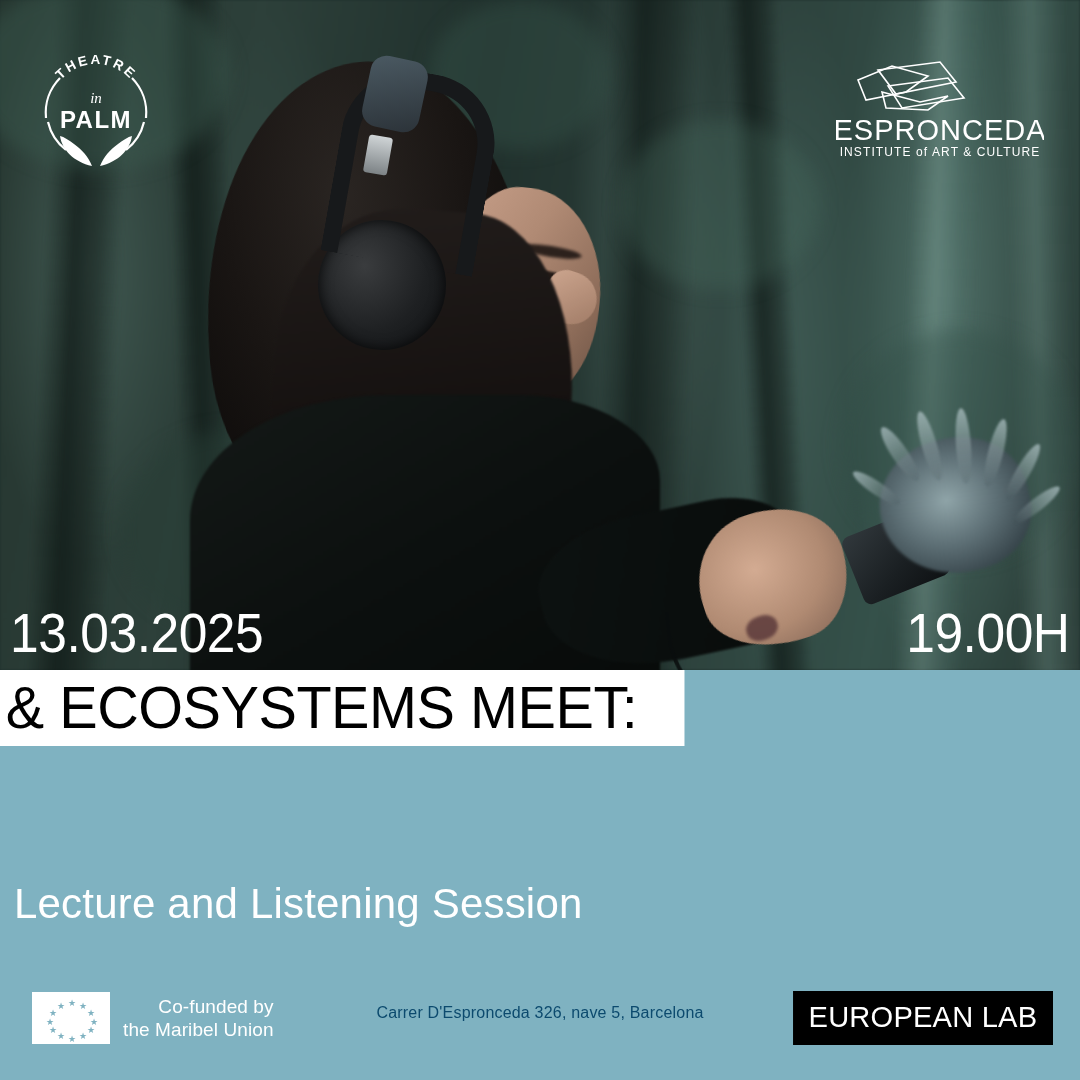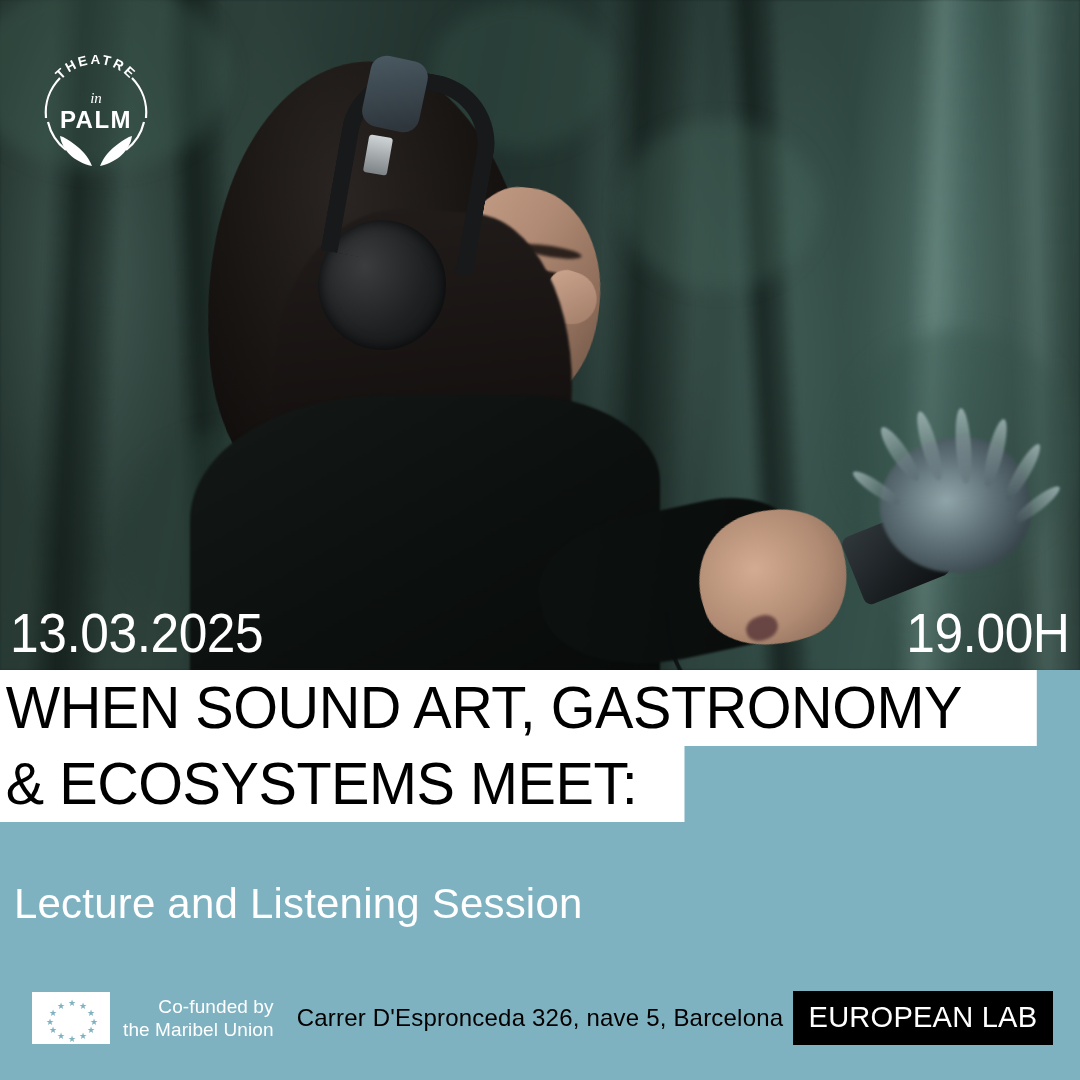--- a/index.html
+++ b/index.html
@@ -330,22 +330,22 @@
     font-size: 19px;
     line-height: 23px;
     letter-spacing: 0.1px;
     text-align: right;
   }
   .address {
     position: absolute;
     left: 0; top: 20px;
     width: 1080px;
     text-align: center;
-    color: #000000;
-    font-size: 24px;
+    color: #0c4a6e;
+    font-size: 16px;
     letter-spacing: 0.2px;
   }
   .eurolab {
     position: absolute;
     right: 27px; top: 7px;
     background: #000000;
     color: #ffffff;
     font-size: 30px;
     line-height: 38px;
     padding: 7px 16px 9px 16px;
@@ -419,31 +419,40 @@
         </text>
         <text x="60" y="59" text-anchor="middle" font-family="'Liberation Serif', serif" font-style="italic" font-size="15" fill="#ffffff">in</text>
         <text x="60" y="84" text-anchor="middle" font-family="'Liberation Sans', sans-serif" font-size="24" font-weight="700" letter-spacing="1.5" fill="#ffffff">PALM</text>
         <g fill="#ffffff">
           <path d="M 24 92 C 26 106, 38 118, 56 122 C 52 112, 46 106, 38 100 C 33 96, 28 93, 24 92 Z"></path>
           <path d="M 96 92 C 94 106, 82 118, 64 122 C 68 112, 74 106, 82 100 C 87 96, 92 93, 96 92 Z"></path>
         </g>
       </svg>
     </div>
 
+    <div class="logo-esp">
+      <svg viewBox="0 0 208 110" width="208" height="110" aria-hidden="true">
+        <g fill="none" stroke="#ffffff" stroke-width="1.6">
+          <path d="M 22 28 L 56 14 L 92 24 L 70 40 L 30 48 Z"></path>
+          <path d="M 42 18 L 104 10 L 120 30 L 60 42 Z"></path>
+          <path d="M 52 34 L 112 26 L 128 46 L 66 56 Z"></path>
+          <path d="M 46 40 L 84 50 L 112 44 L 92 58 L 50 56 Z"></path>
+        </g>
+        <text x="104" y="88" text-anchor="middle" font-family="'Liberation Sans', sans-serif" font-size="29" letter-spacing="1" fill="#ffffff">ESPRONCEDA</text>
+        <text x="104" y="104" text-anchor="middle" font-family="'Liberation Sans', sans-serif" font-size="12" letter-spacing="1.1" fill="#ffffff">INSTITUTE of ART &amp; CULTURE</text>
+      </svg>
+    </div>
 
     <div class="datetime">
       <div class="dt-text">13.03.2025</div>
       <div class="dt-text right">19.00H</div>
     </div>
   </div>
 
   <div class="title-block">
-    <div class="title-row title-row-1">
-      <span class="title-line">WHEN SOUND ART, GASTRONOMY</span>
-    </div>
     <div class="title-row title-row-2">
       <span class="title-line">&amp; ECOSYSTEMS MEET:</span>
     </div>
   </div>
 
   <div class="subtitle">
     <div>Lecture and Listening Session</div>
   </div>
 
   <div class="footer">

